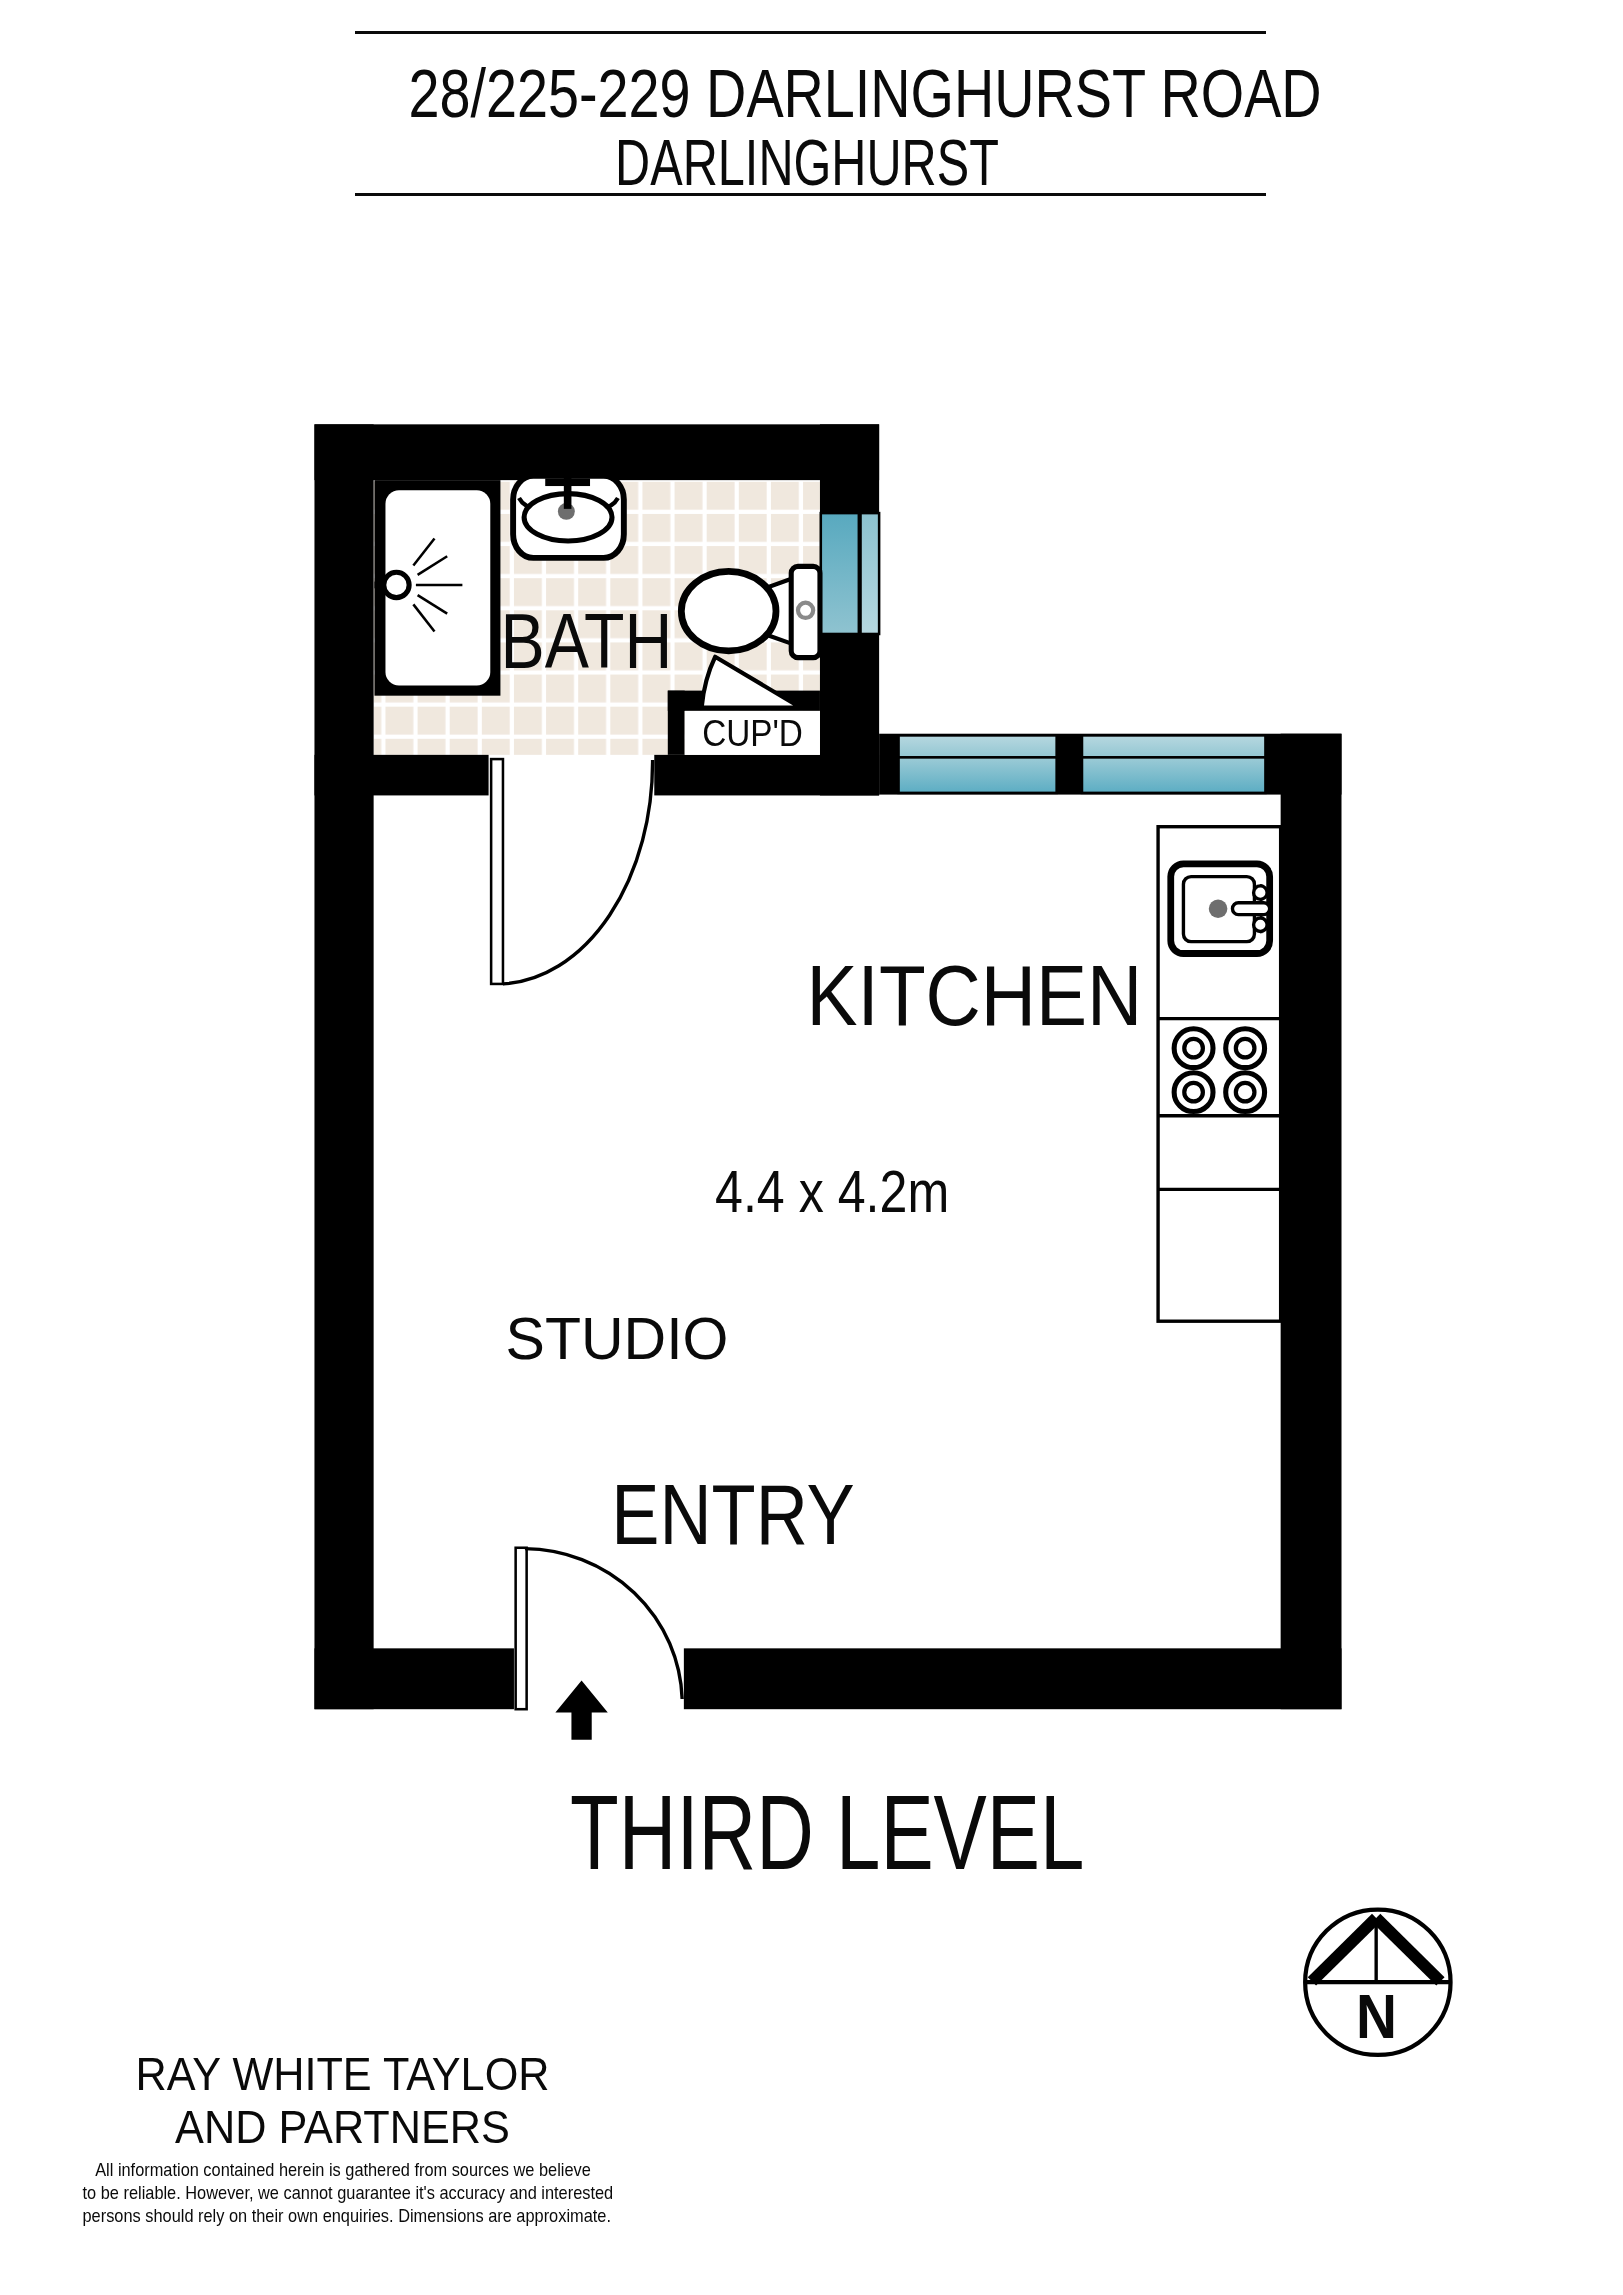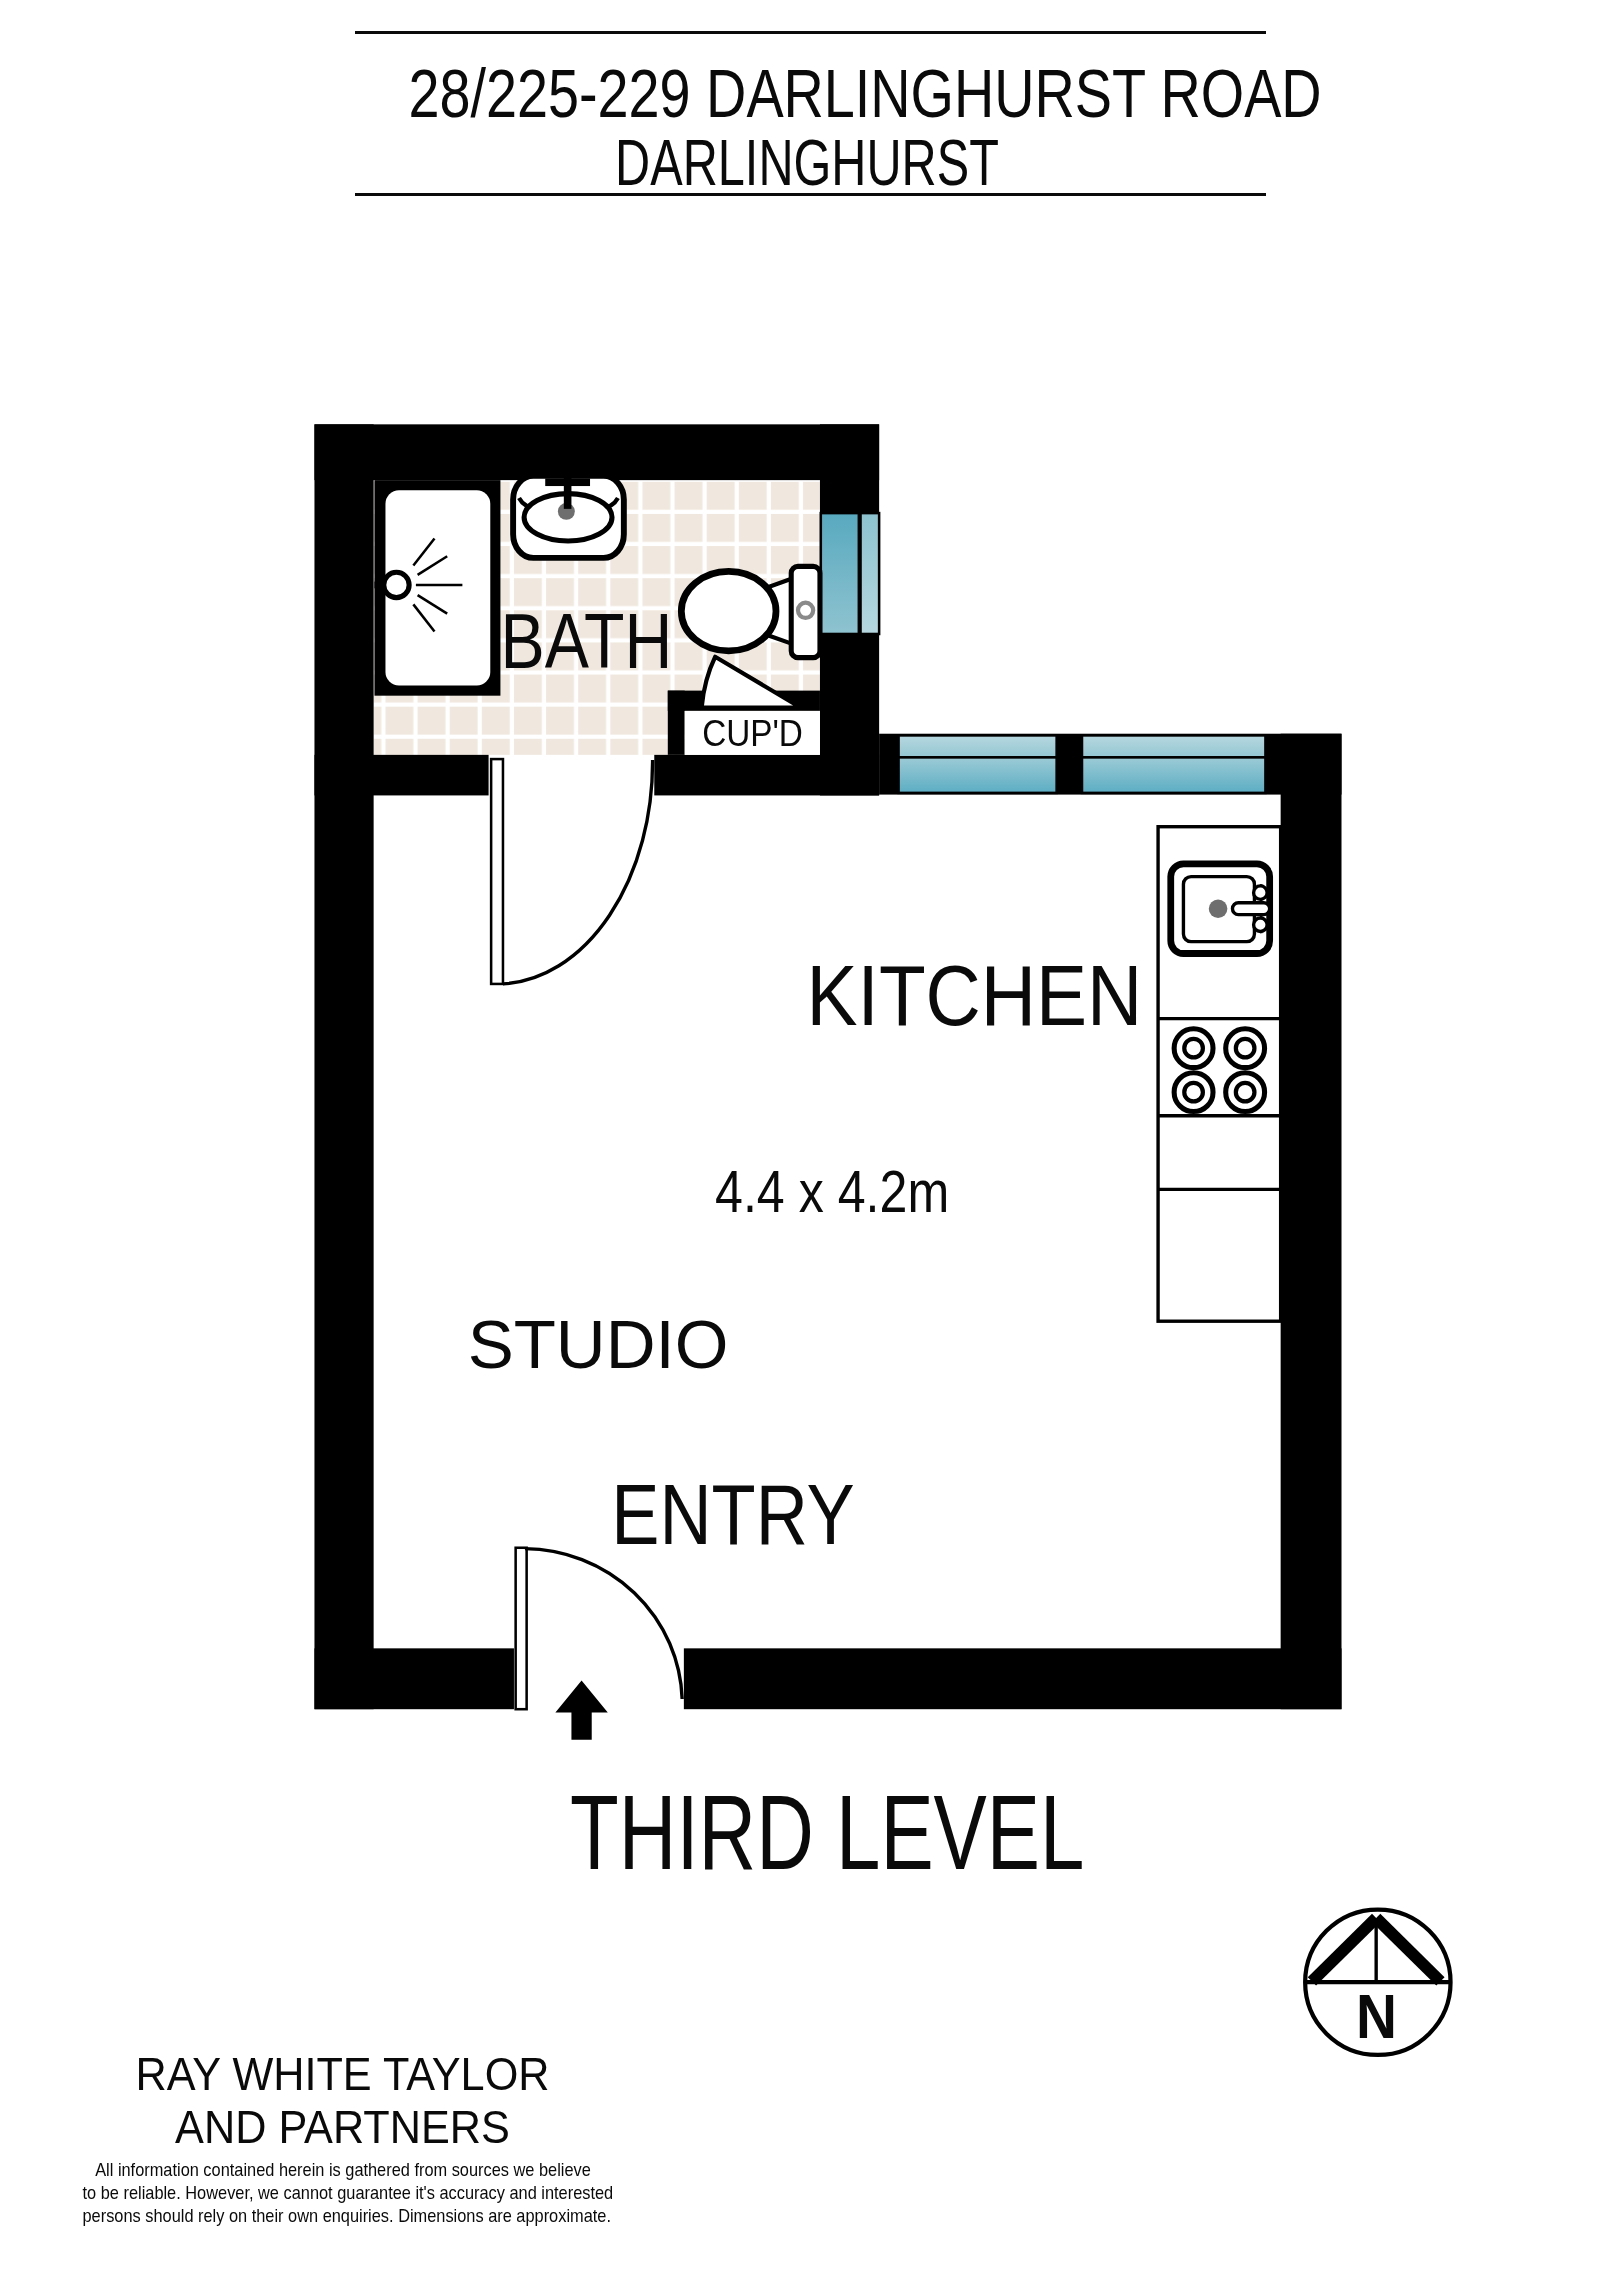--- a/index.html
+++ b/index.html
@@ -14,21 +14,21 @@
   .rule{position:absolute;background:#0a0a0a;height:3.4px;}
   #rule-top{left:355px;top:31px;width:911px;}
   #rule-bottom{left:355px;top:193px;width:911px;}
   .t{position:absolute;line-height:1;white-space:nowrap;text-align:center;color:#0a0a0a;}
   #title1{left:321px;top:59px;width:972px;font-size:68px;transform:scaleX(0.82);transform-origin:50% 50%;}
   #title2{left:321px;top:131px;width:972px;font-size:64px;transform:scaleX(0.76);transform-origin:50% 50%;}
   #lbl-bath{left:468px;top:602px;width:237px;font-size:78px;transform:scaleX(0.85);transform-origin:50% 50%;}
   #lbl-cupd{left:683px;top:715px;width:139px;font-size:37px;transform:scaleX(0.9);transform-origin:50% 50%;}
   #lbl-kitchen{left:788px;top:953px;width:372px;font-size:85px;transform:scaleX(0.9);transform-origin:50% 50%;}
   #lbl-dims{left:696px;top:1163px;width:254px;font-size:59px;transform:scaleX(0.85);transform-origin:50% 50%;}
-  #lbl-studio{left:450px;top:1310px;width:296px;font-size:69px;}
+  #lbl-studio{left:469px;top:1310px;width:296px;font-size:59px;}
   #lbl-entry{left:585px;top:1472px;width:296px;font-size:85px;transform:scaleX(0.85);transform-origin:50% 50%;}
   #lbl-level{left:499px;top:1780px;width:592px;font-size:105px;transform:scaleX(0.76);transform-origin:50% 50%;}
   #lbl-north{left:1348px;top:1985px;width:57px;font-size:63px;font-weight:bold;transform:scaleX(0.9);transform-origin:50% 50%;}
   #agency1{left:89px;top:2050px;width:507px;font-size:47px;transform:scaleX(0.92);transform-origin:50% 50%;}
   #agency2{left:89px;top:2103px;width:507px;font-size:47px;transform:scaleX(0.92);transform-origin:50% 50%;}
   .disc{left:47px;width:592px;font-size:18.6px;transform:scaleX(0.88);transform-origin:50% 50%;}
   #disc1{top:2161px;}
   #disc2{top:2184px;}
   #disc3{top:2207px;}
   #plan-svg{position:absolute;left:0;top:0;}

